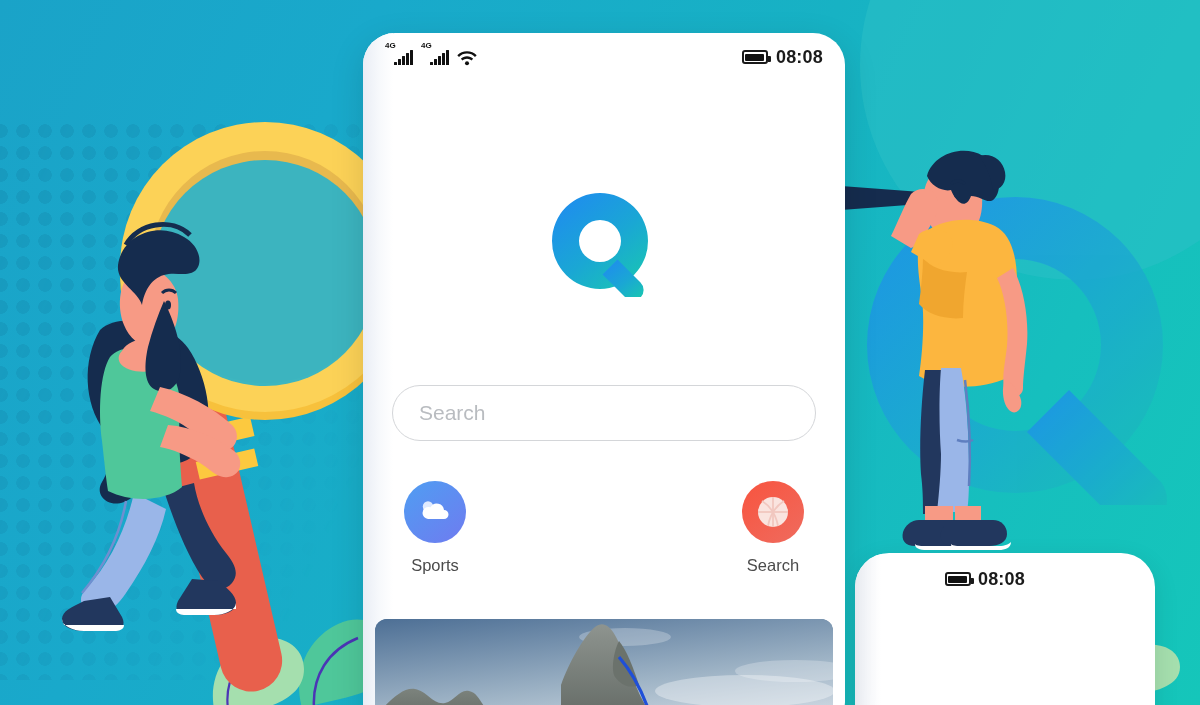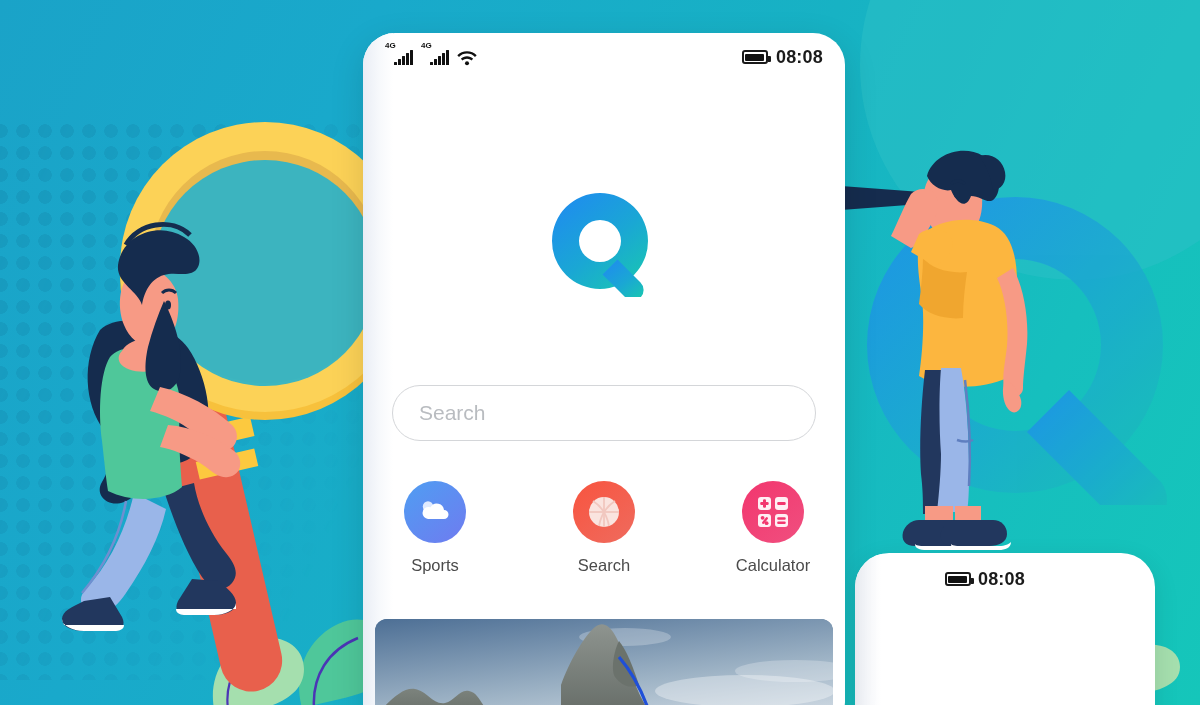--- a/index.html
+++ b/index.html
@@ -391,43 +391,20 @@
               <path d="M3 18h30"></path>
               <path d="M7 7c8 5 14 14 16 25"></path>
               <path d="M29 7c-8 5-14 14-16 25"></path>
             </g>
           </svg>
         </div>
         <div class="sc-label">Search</div>
       </div>
 
 
-      <div class="shortcut">
-        <div class="sc-circle" style="background:linear-gradient(140deg,#f2366e,#f04f7f)">
-          <svg width="34" height="34" viewBox="0 0 34 34">
-            <g fill="#ffeff4">
-              <rect x="2" y="2" width="13" height="13" rx="3"></rect>
-              <rect x="19" y="2" width="13" height="13" rx="3"></rect>
-              <rect x="2" y="19" width="13" height="13" rx="3"></rect>
-              <rect x="19" y="19" width="13" height="13" rx="3"></rect>
-            </g>
-            <g fill="#f2366e">
-              <rect x="7" y="4.2" width="3" height="8.5" rx="1.2"></rect>
-              <rect x="4.2" y="7" width="8.5" height="3" rx="1.2"></rect>
-              <rect x="21.2" y="7" width="8.5" height="3" rx="1.2"></rect>
-              <rect x="21.2" y="22.2" width="8.5" height="2.6" rx="1.1"></rect>
-              <rect x="21.2" y="26.4" width="8.5" height="2.6" rx="1.1"></rect>
-              <circle cx="6.6" cy="22.8" r="1.9"></circle>
-              <circle cx="10.6" cy="28.2" r="1.9"></circle>
-              <rect x="5" y="24.4" width="8" height="2.3" rx="1.1" transform="rotate(-52 9 25.5)"></rect>
-            </g>
-          </svg>
-        </div>
-        <div class="sc-label">Calculator</div>
-      </div>
     </div>
 
     <div class="photo-card">
       <svg width="458" height="150" viewBox="0 0 458 150" preserveAspectRatio="none">
         <defs>
           <linearGradient id="sky" x1="0" y1="0" x2="0.35" y2="1">
             <stop offset="0" stop-color="#4d6f95"></stop>
             <stop offset="0.55" stop-color="#9fb4c6"></stop>
             <stop offset="1" stop-color="#e2e8ee"></stop>
           </linearGradient>

